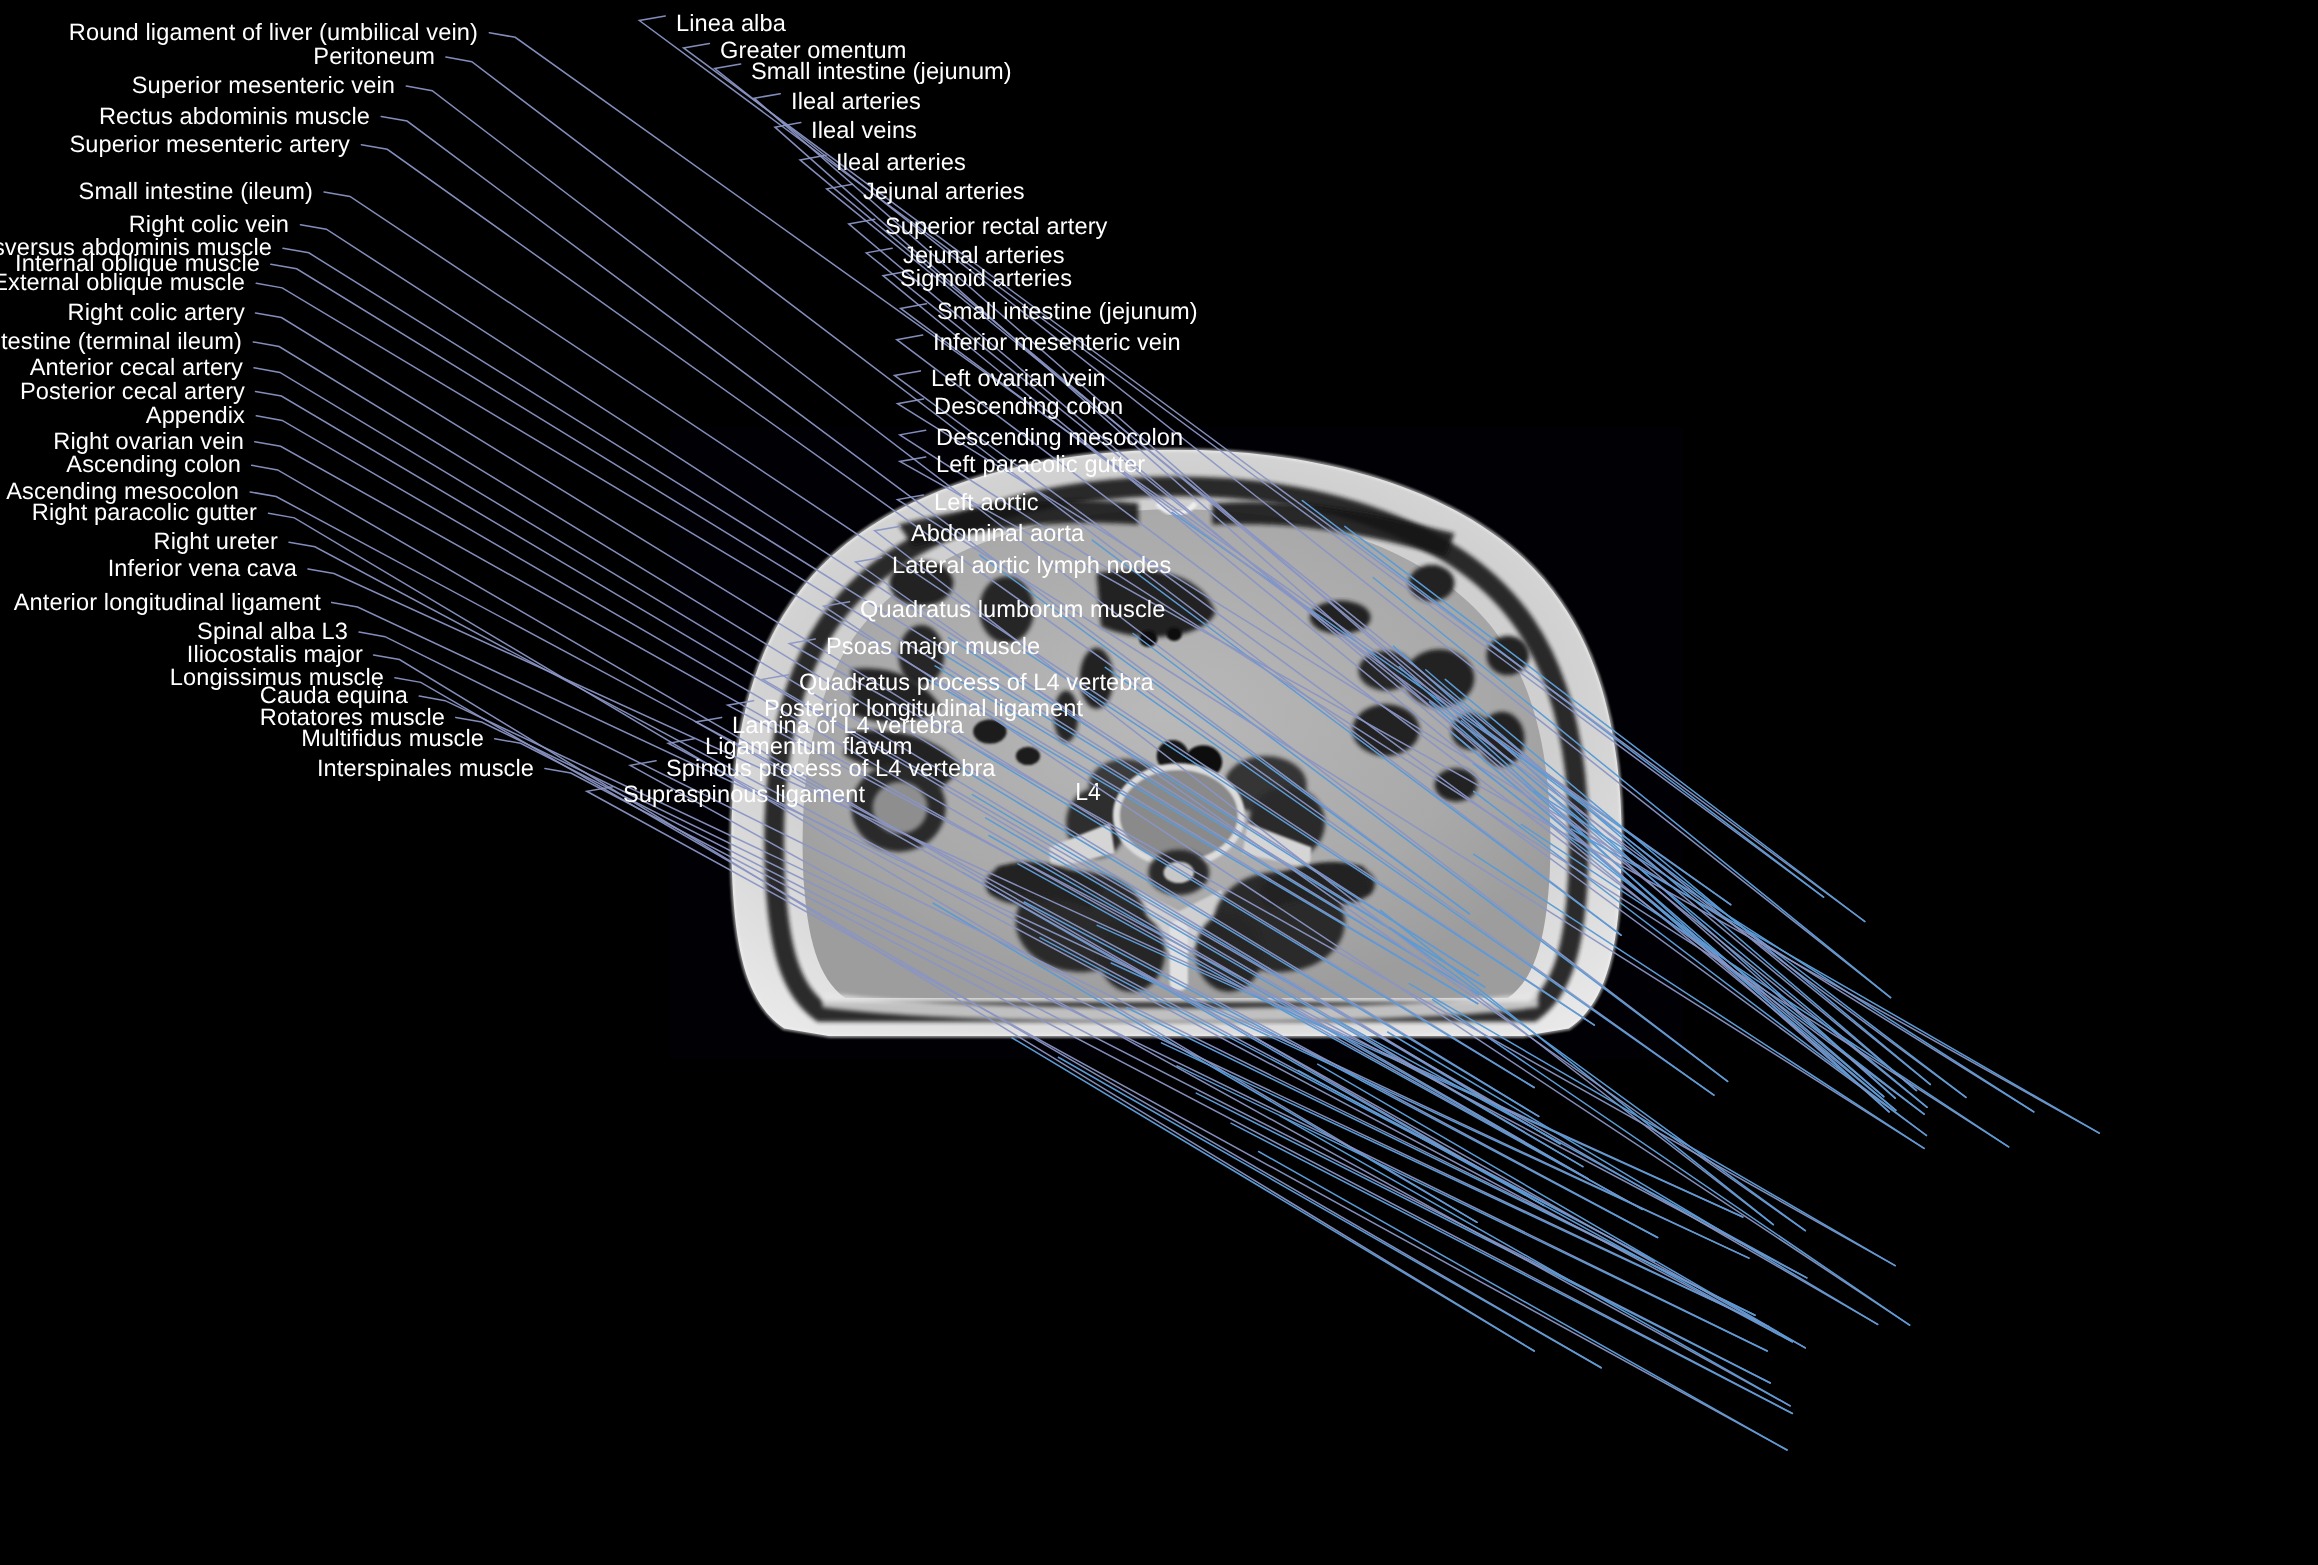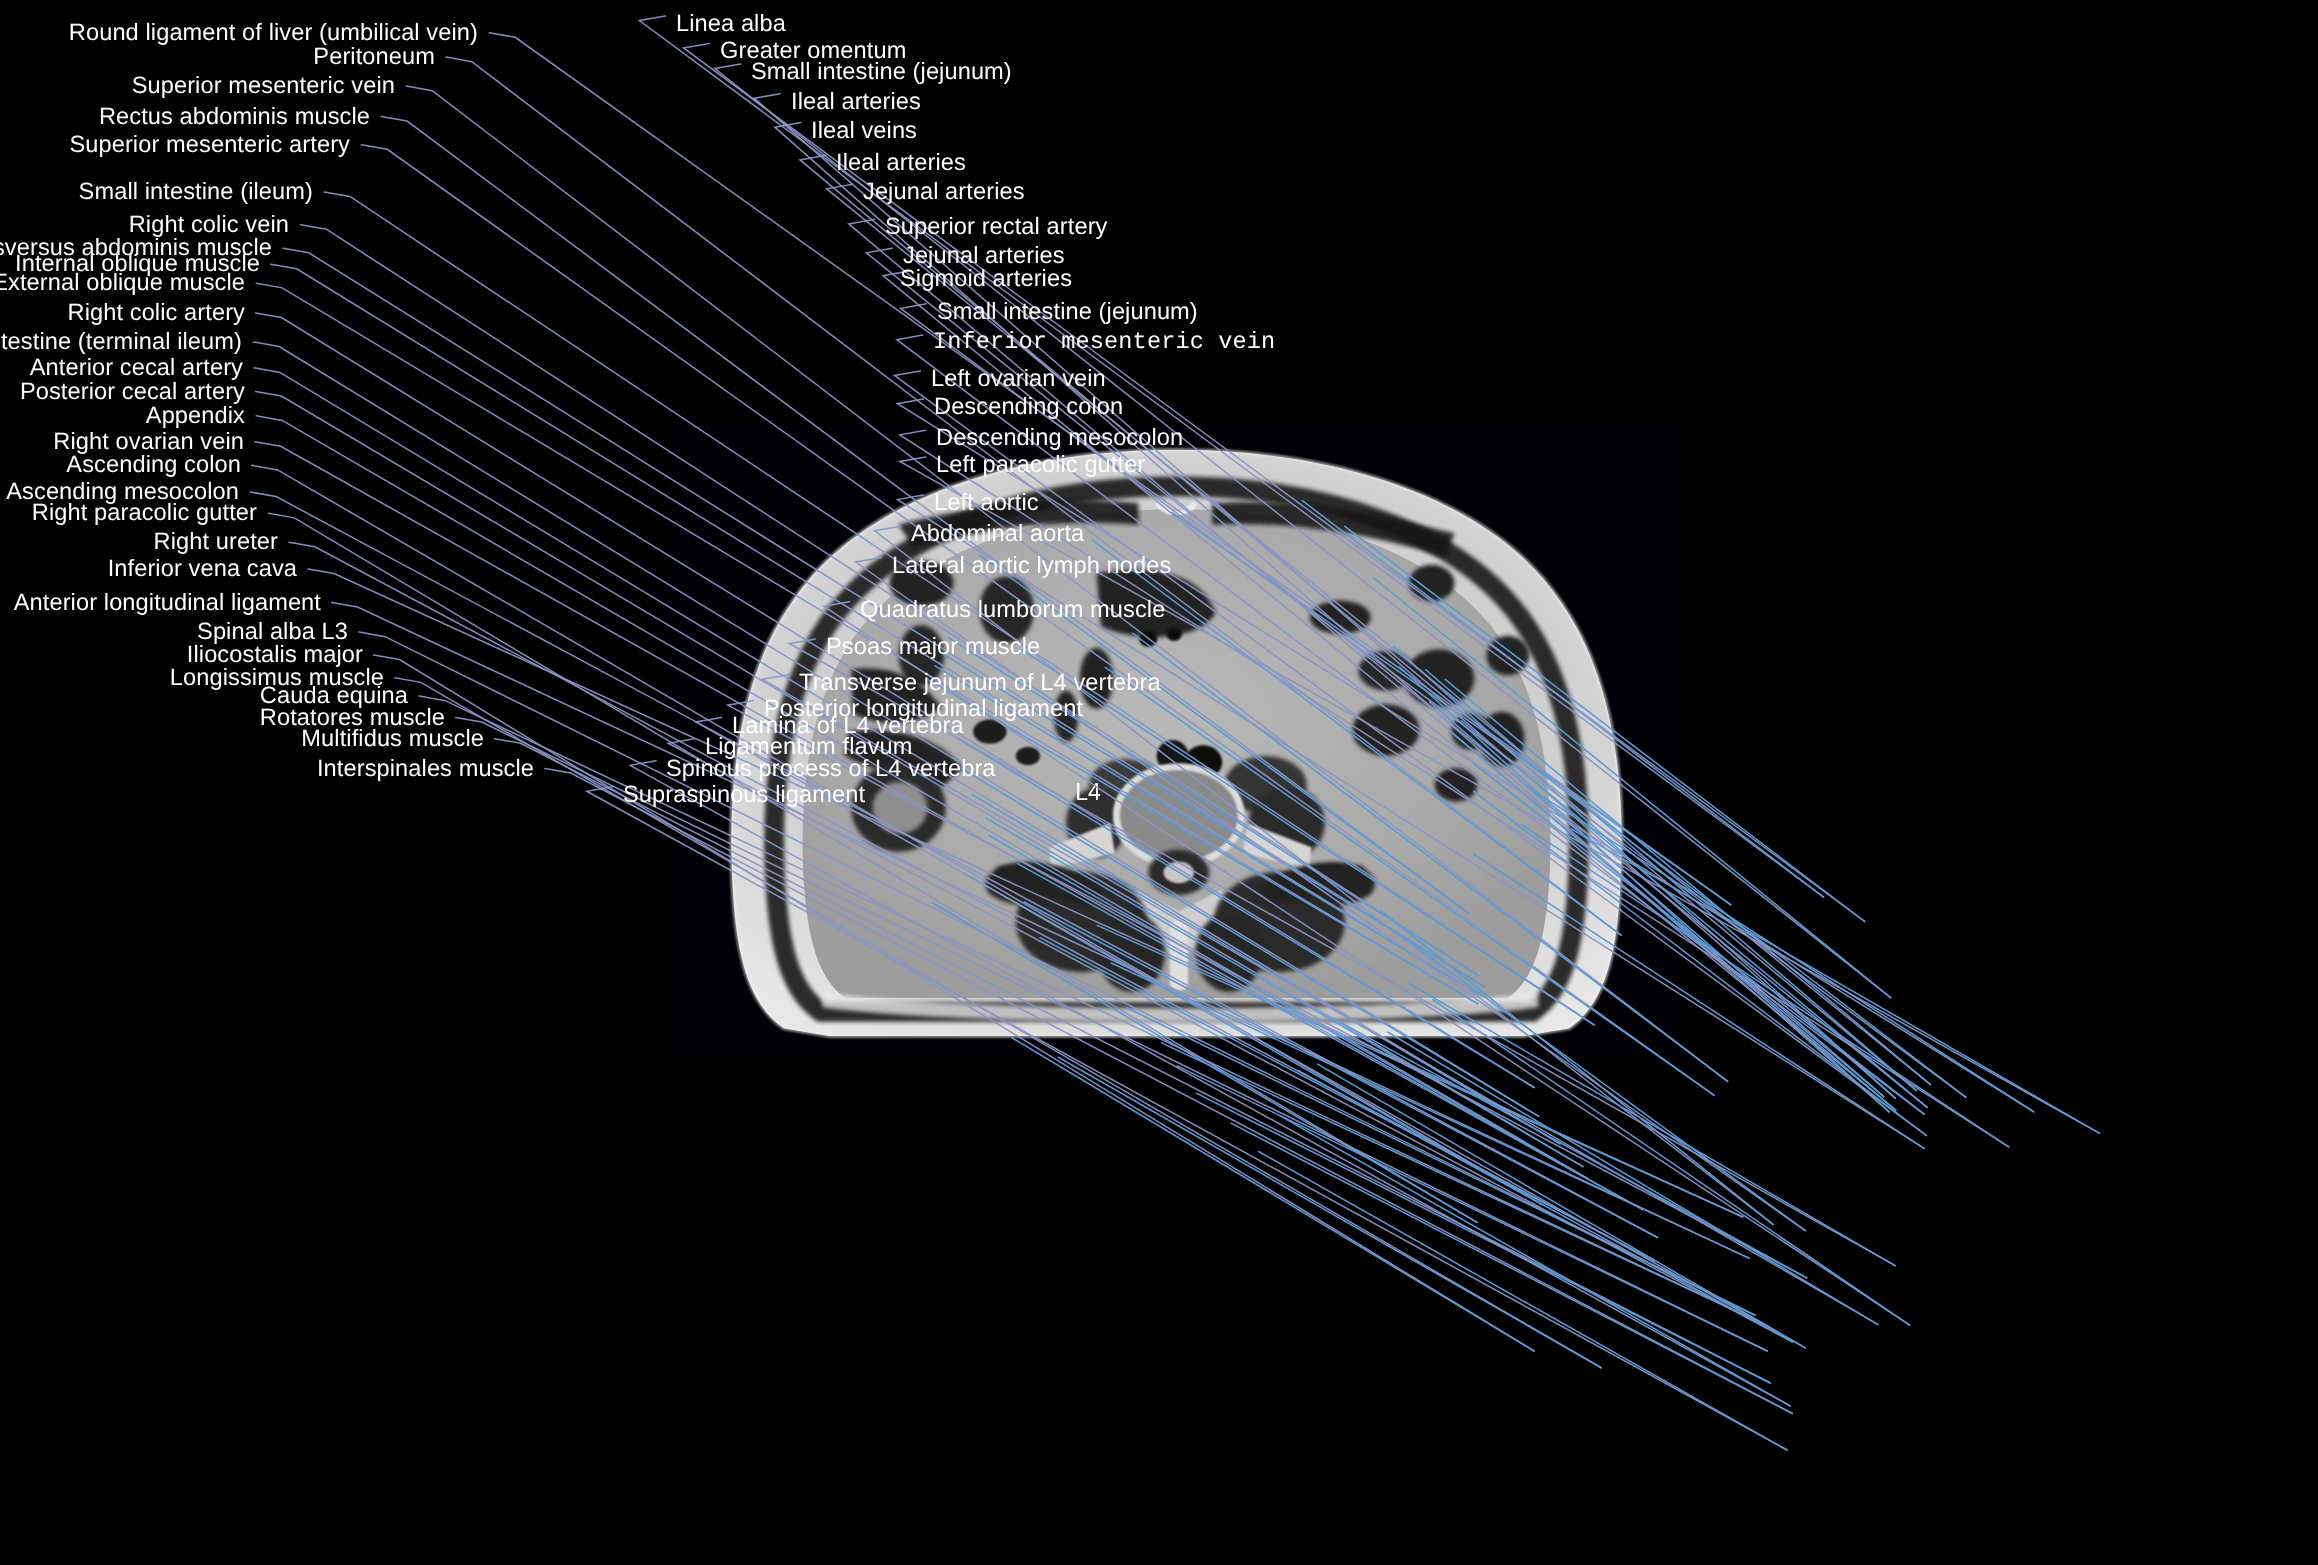--- a/index.html
+++ b/index.html
@@ -308,31 +308,31 @@
       <div class="lbl l" style="left: 720px; top: 43px;">Greater omentum</div>
       <div class="lbl l" style="left: 751px; top: 64px;">Small intestine (jejunum)</div>
       <div class="lbl l" style="left: 791px; top: 94px;">Ileal arteries</div>
       <div class="lbl l" style="left: 811px; top: 123px;">Ileal veins</div>
       <div class="lbl l" style="left: 836px; top: 155px;">Ileal arteries</div>
       <div class="lbl l" style="left: 863px; top: 184px;">Jejunal arteries</div>
       <div class="lbl l" style="left: 885px; top: 219px;">Superior rectal artery</div>
       <div class="lbl l" style="left: 903px; top: 248px;">Jejunal arteries</div>
       <div class="lbl l" style="left: 900px; top: 271px;">Sigmoid arteries</div>
       <div class="lbl l" style="left: 937px; top: 304px;">Small intestine (jejunum)</div>
-      <div class="lbl l" style="left: 933px; top: 335px; font-family: Liberation Mono, monospace;">Inferior mesenteric vein</div>
+      <div class="lbl l" style="left: 933px; top: 335px;">Inferior mesenteric vein</div>
       <div class="lbl l" style="left: 931px; top: 371px;">Left ovarian vein</div>
       <div class="lbl l" style="left: 934px; top: 399px;">Descending colon</div>
       <div class="lbl l" style="left: 936px; top: 430px;">Descending mesocolon</div>
       <div class="lbl l" style="left: 936px; top: 457px;">Left paracolic gutter</div>
       <div class="lbl l" style="left: 934px; top: 495px;">Left aortic</div>
       <div class="lbl l" style="left: 911px; top: 526px;">Abdominal aorta</div>
       <div class="lbl l" style="left: 892px; top: 558px;">Lateral aortic lymph nodes</div>
       <div class="lbl l" style="left: 860px; top: 602px;">Quadratus lumborum muscle</div>
       <div class="lbl l" style="left: 826px; top: 639px;">Psoas major muscle</div>
-      <div class="lbl l" style="left: 799px; top: 675px;">Transverse jejunum of L4 vertebra</div>
+      <div class="lbl l" style="left: 799px; top: 675px;">Quadratus process of L4 vertebra</div>
       <div class="lbl l" style="left: 764px; top: 701px;">Posterior longitudinal ligament</div>
       <div class="lbl l" style="left: 732px; top: 718px;">Lamina of L4 vertebra</div>
       <div class="lbl l" style="left: 705px; top: 739px;">Ligamentum flavum</div>
       <div class="lbl l" style="left: 666px; top: 761px;">Spinous process of L4 vertebra</div>
       <div class="lbl l" style="left: 623px; top: 787px;">Supraspinous ligament</div>
     </div>
 
 </div>
 
 

